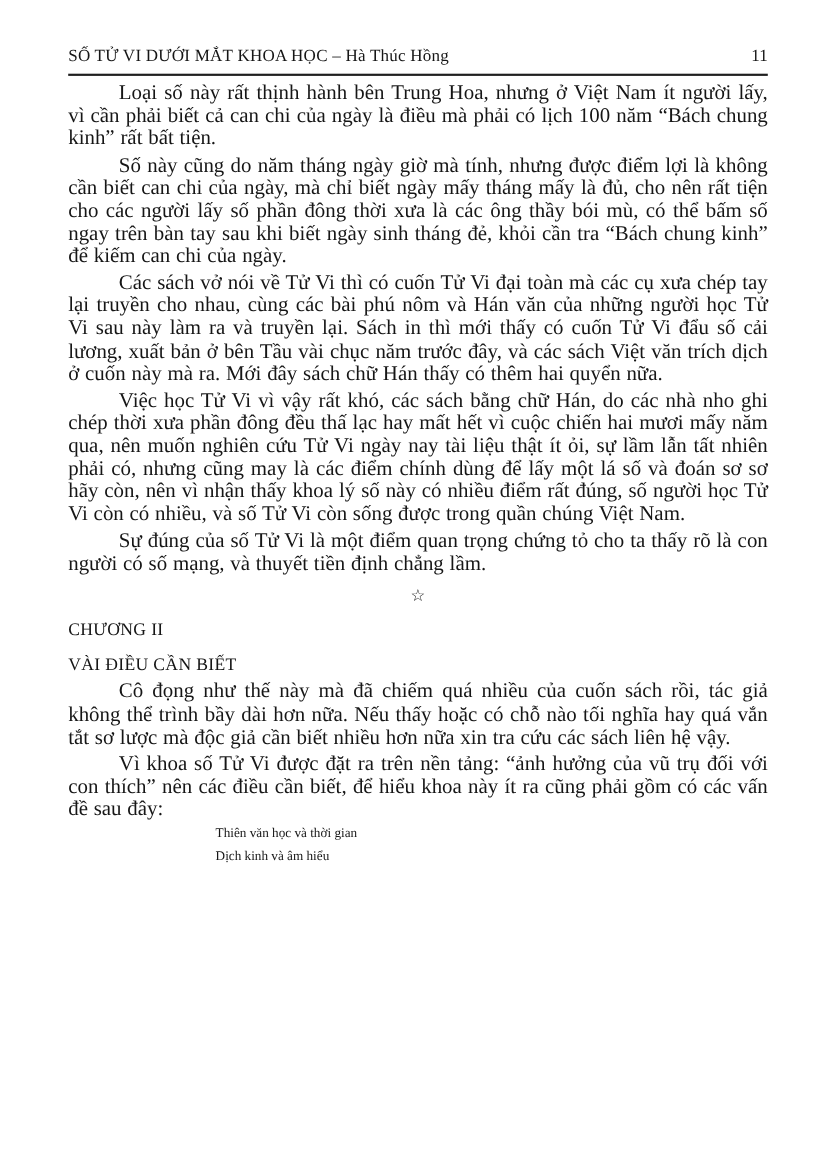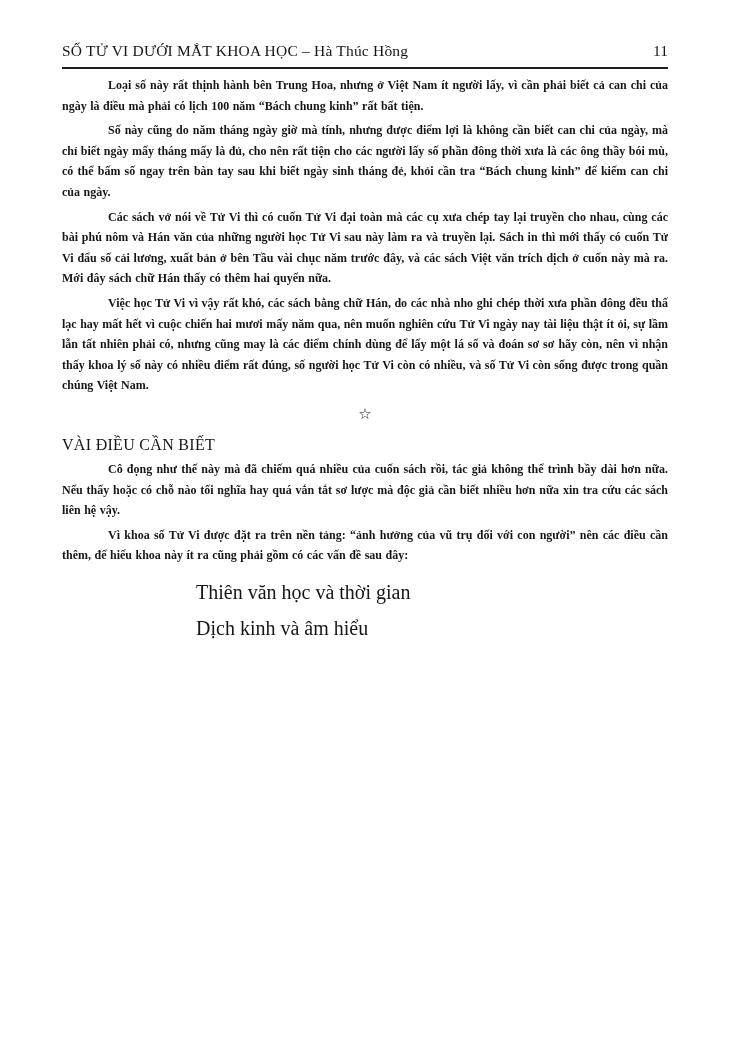--- a/index.html
+++ b/index.html
@@ -8,87 +8,88 @@
     height: 1053px;
     background: #ffffff;
     font-family: "Liberation Serif", "DejaVu Serif", serif;
     color: #161616;
     overflow: hidden;
   }
   .page {
     box-sizing: border-box;
     width: 744px;
     height: 1053px;
-    padding: 42px 76px 0 62px;
+    padding: 42px 46px 0 62px;
   }
   .header-row {
     display: flex;
     justify-content: space-between;
     align-items: baseline;
     font-size: 15.5px;
     line-height: 18px;
   }
   .header-title { letter-spacing: 0.2px; }
   .header-rule {
     border: none;
     border-top: 2px solid #1f1f1f;
     margin: 7px 0 0 0;
   }
   .content { margin-top: 6px; }
   p.body-par {
-    font-size: 12px;
+    font-size: 19px;
     line-height: 20.6px;
     text-align: justify;
     text-indent: 46px;
     margin: 4px 0 0 0;
     word-spacing: 0.5px;
-    font-weight: bold;
   }
   .star-row {
     text-align: center;
     font-size: 15px;
     margin: 9px 0 2px 0;
   }
   .chapter-label, .chapter-title {
     font-size: 16px;
     line-height: 20px;
     margin: 12px 0 0 0;
     font-weight: normal;
     letter-spacing: 0.3px;
   }
   .list-line {
-    font-size: 20px;
+    font-size: 12px;
     line-height: 20.6px;
-    margin: 16px 0 0 134px;
+    margin: 0 0 0 134px;
   }
 </style>
 </head>
 <body>
 
 <div class="page">
 
   <div class="header-row">
     <span class="header-title">SỐ TỬ VI DƯỚI MẮT KHOA HỌC – Hà Thúc Hồng</span>
     <span class="header-page-number">11</span>
   </div>
   <hr class="header-rule">
 
   <div class="content">
 
     <p class="body-par">Loại số này rất thịnh hành bên Trung Hoa, nhưng ở Việt Nam ít người lấy, vì cần phải biết cả can chi của ngày là điều mà phải có lịch 100 năm “Bách chung kinh” rất bất tiện.</p>
     <p class="body-par">Số này cũng do năm tháng ngày giờ mà tính, nhưng được điểm lợi là không cần biết can chi của ngày, mà chỉ biết ngày mấy tháng mấy là đủ, cho nên rất tiện cho các người lấy số phần đông thời xưa là các ông thầy bói mù, có thể bấm số ngay trên bàn tay sau khi biết ngày sinh tháng đẻ, khỏi cần tra “Bách chung kinh” để kiếm can chi của ngày.</p>
     <p class="body-par">Các sách vở nói về Tử Vi thì có cuốn Tử Vi đại toàn mà các cụ xưa chép tay lại truyền cho nhau, cùng các bài phú nôm và Hán văn của những người học Tử Vi sau này làm ra và truyền lại. Sách in thì mới thấy có cuốn Tử Vi đẩu số cải lương, xuất bản ở bên Tầu vài chục năm trước đây, và các sách Việt văn trích dịch ở cuốn này mà ra. Mới đây sách chữ Hán thấy có thêm hai quyển nữa.</p>
     <p class="body-par">Việc học Tử Vi vì vậy rất khó, các sách bằng chữ Hán, do các nhà nho ghi chép thời xưa phần đông đều thấ lạc hay mất hết vì cuộc chiến hai mươi mấy năm qua, nên muốn nghiên cứu Tử Vi ngày nay tài liệu thật ít ỏi, sự lầm lẫn tất nhiên phải có, nhưng cũng may là các điểm chính dùng để lấy một lá số và đoán sơ sơ hãy còn, nên vì nhận thấy khoa lý số này có nhiều điểm rất đúng, số người học Tử Vi còn có nhiều, và số Tử Vi còn sống được trong quần chúng Việt Nam.</p>
+    <p class="body-par">Sự đúng của số Tử Vi là một điểm quan trọng chứng tỏ cho ta thấy rõ là con người có số mạng, và thuyết tiền định chẳng lầm.</p>
 
     <div class="star-row">
       <span>☆</span>
     </div>
 
+    <h2 class="chapter-label">CHƯƠNG II</h2>
     <h2 class="chapter-title">VÀI ĐIỀU CẦN BIẾT</h2>
 
     <p class="body-par">Cô đọng như thế này mà đã chiếm quá nhiều của cuốn sách rồi, tác giả không thể trình bầy dài hơn nữa. Nếu thấy hoặc có chỗ nào tối nghĩa hay quá vắn tắt sơ lược mà độc giả cần biết nhiều hơn nữa xin tra cứu các sách liên hệ vậy.</p>
-    <p class="body-par">Vì khoa số Tử Vi được đặt ra trên nền tảng: “ảnh hưởng của vũ trụ đối với con người” nên các điều cần thêm, để hiểu khoa này ít ra cũng phải gồm có các vấn đề sau đây:</p>
+    <p class="body-par">Vì khoa số Tử Vi được đặt ra trên nền tảng: “ảnh hưởng của vũ trụ đối với con thích” nên các điều cần biết, để hiểu khoa này ít ra cũng phải gồm có các vấn đề sau đây:</p>
 
     <div class="list-line">Thiên văn học và thời gian</div>
     <div class="list-line">Dịch kinh và âm hiểu</div>
 
   </div>
 </div>
 
 </body></html>

